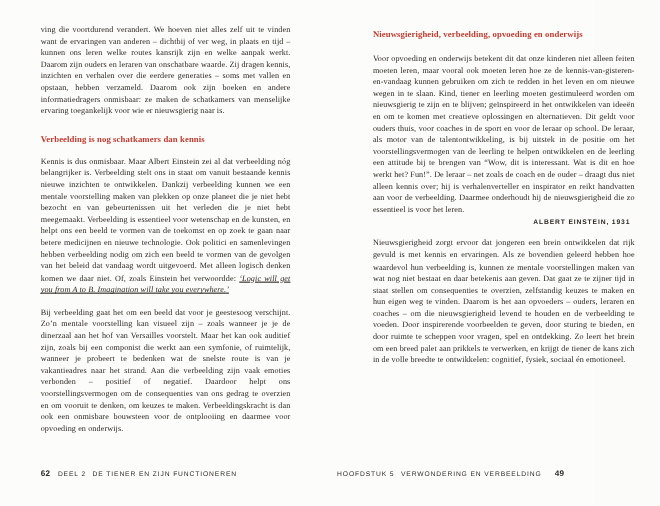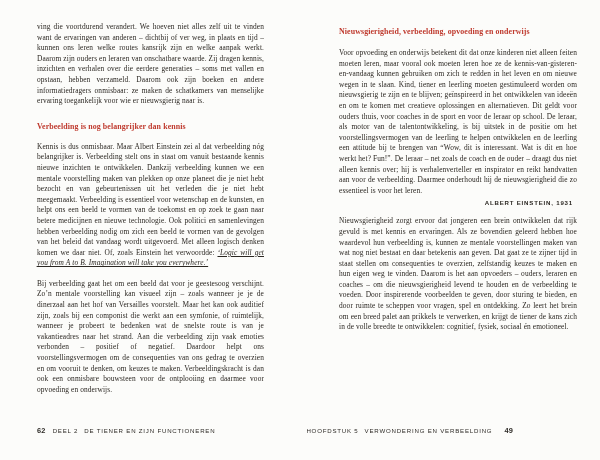--- a/index.html
+++ b/index.html
@@ -86,21 +86,21 @@
   .footer .seg:last-child{margin-right:0;}
 </style>
 </head>
 <body>
 
 <div class="book">
 
   <div class="page page-left">
     <p class="body-para first">ving die voortdurend verandert. We hoeven niet alles zelf uit te vinden want de ervaringen van anderen – dichtbij of ver weg, in plaats en tijd – kunnen ons leren welke routes kansrijk zijn en welke aanpak werkt. Daarom zijn ouders en leraren van onschatbare waarde. Zij dragen kennis, inzichten en verhalen over die eerdere generaties – soms met vallen en opstaan, hebben verzameld. Daarom ook zijn boeken en andere informatiedragers onmisbaar: ze maken de schatkamers van menselijke ervaring toegankelijk voor wie er nieuwsgierig naar is.</p>
 
-    <h2 class="sec-head h1">Verbeelding is nog belangrijker dan kennis</h2>
+    <h2 class="sec-head h1">Verbeelding is nog schatkamers dan kennis</h2>
 
     <p class="body-para p2"><span>Kennis is dus onmisbaar. Maar Albert Einstein zei al dat verbeelding nóg belangrijker is. Verbeelding stelt ons in staat om vanuit bestaande kennis nieuwe inzichten te ontwikkelen. Dankzij verbeelding kunnen we een mentale voorstelling maken van plekken op onze planeet die je niet hebt bezocht en van gebeurtenissen uit het verleden die je niet hebt meegemaakt. Verbeelding is essentieel voor wetenschap en de kunsten, en helpt ons een beeld te vormen van de toekomst en op zoek te gaan naar betere medicijnen en nieuwe technologie. Ook politici en samenlevingen hebben verbeelding nodig om zich een beeld te vormen van de gevolgen van het beleid dat vandaag wordt uitgevoerd. Met alleen logisch denken komen we daar niet. Of, zoals Einstein het verwoordde:</span> <em class="inline-quote">‘Logic will get you from A to B. Imagination will take you everywhere.’</em></p>
 
 
     <p class="body-para p3">Bij verbeelding gaat het om een beeld dat voor je geestesoog verschijnt. Zo’n mentale voorstelling kan visueel zijn – zoals wanneer je je de dinerzaal aan het hof van Versailles voorstelt. Maar het kan ook auditief zijn, zoals bij een componist die werkt aan een symfonie, of ruimtelijk, wanneer je probeert te bedenken wat de snelste route is van je vakantieadres naar het strand. Aan die verbeelding zijn vaak emoties verbonden – positief of negatief. Daardoor helpt ons voorstellingsvermogen om de consequenties van ons gedrag te overzien en om vooruit te denken, om keuzes te maken. Verbeeldingskracht is dan ook een onmisbare bouwsteen voor de ontplooiing en daarmee voor opvoeding en onderwijs.</p>
   </div>
 
   <div class="page page-right">
     <h2 class="sec-head first-head">Nieuwsgierigheid, verbeelding, opvoeding en onderwijs</h2>
 

